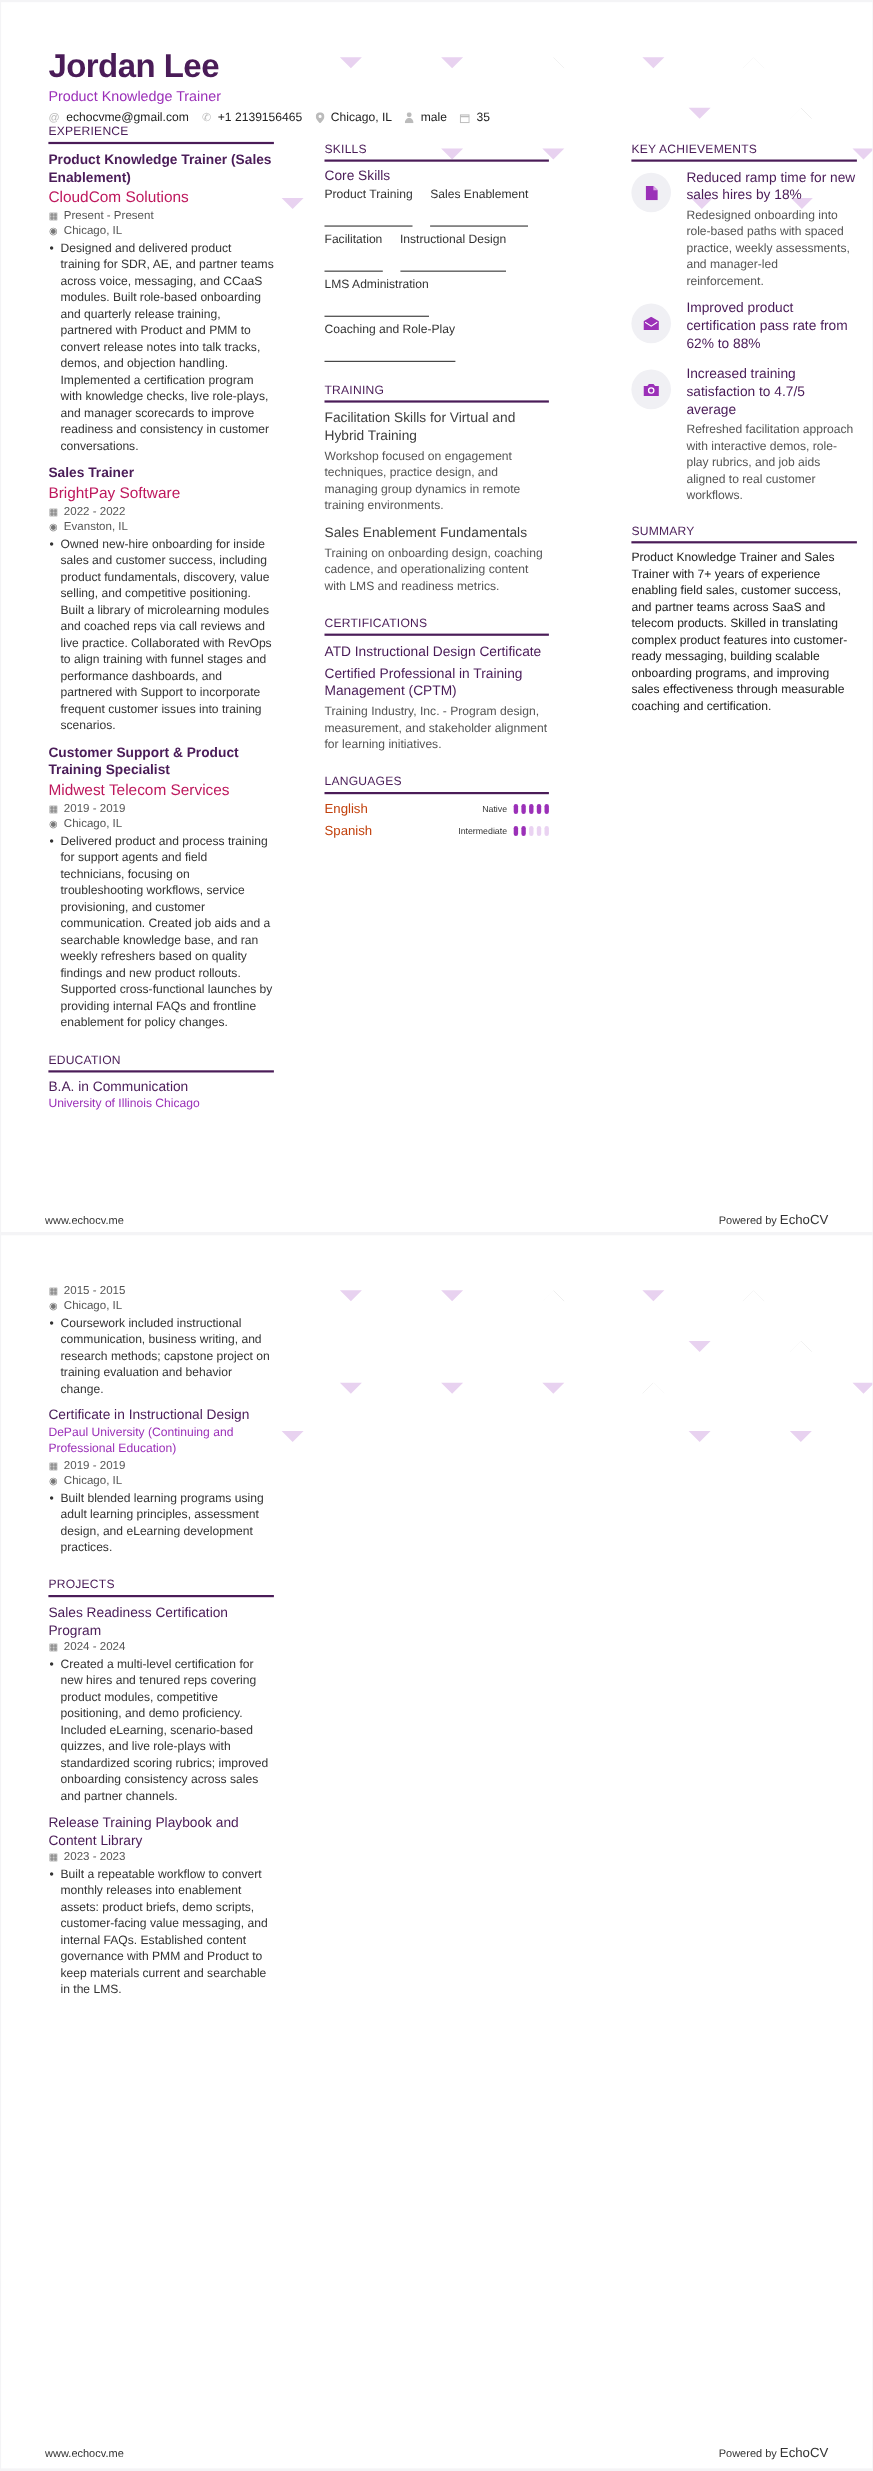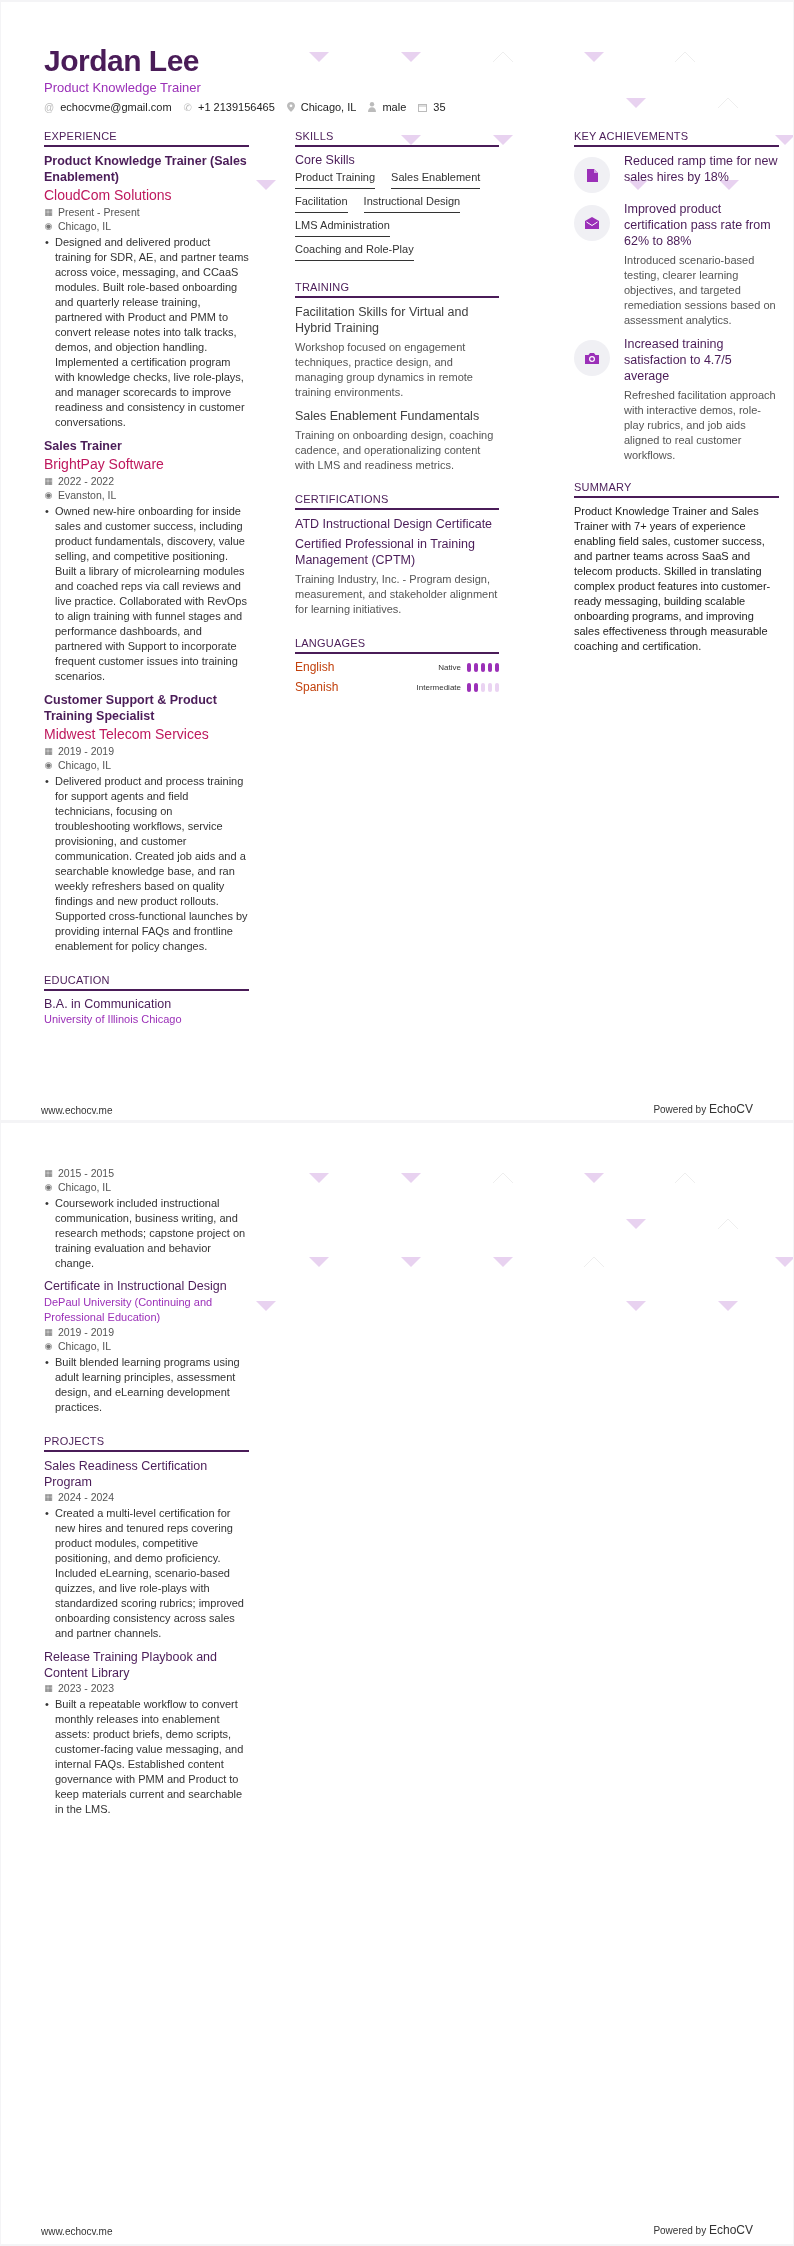--- a/index.html
+++ b/index.html
@@ -22,21 +22,21 @@
   .sec-h { font-size: 11px; color: #4a1c58; text-transform: uppercase; padding-bottom: 3px; border-bottom: 2px solid #4a1c58; margin-bottom: 6px; letter-spacing: 0.2px; }
   .job-t { font-size: 12.5px; font-weight: bold; color: #4a1c58; line-height: 16px; }
   .org { font-size: 14px; color: #be185d; margin: 2px 0 2px; }
   .meta { font-size: 10.5px; color: #555; line-height: 14px; display: flex; align-items: center; gap: 5px; }
   .meta .mi { color: #777; font-size: 9px; width: 9px; text-align: center; }
   .bul { font-size: 11px; color: #333; line-height: 15px; padding-left: 11px; position: relative; margin-top: 2px; }
   .bul::before { content: "•"; position: absolute; left: 1px; top: 0; }
   .entry { margin-bottom: 8px; }
   .skill-h { font-size: 12.5px; color: #4a1c58; margin-bottom: 4px; }
   .chips { display: flex; flex-wrap: wrap; column-gap: 16px; row-gap: 6px; }
-  .chip { font-size: 11px; color: #333; padding-bottom: 5px; border-bottom: 1px solid #333; }
+  .chip { font-size: 11px; color: #333; padding-bottom: 22px; border-bottom: 1px solid #333; }
   .tr-t { font-size: 12.5px; color: #404040; line-height: 16px; margin-bottom: 4px; }
   .tr-d { font-size: 11px; color: #555; line-height: 15px; margin-bottom: 8px; }
   .cert-t { font-size: 12.5px; color: #4a1c58; line-height: 16px; margin-bottom: 4px; }
   .lang { display: flex; justify-content: space-between; align-items: center; margin-bottom: 6px; }
   .lang-n { font-size: 12px; color: #c2410c; }
   .lang-r { display: flex; align-items: center; gap: 6px; }
   .lang-l { font-size: 8px; color: #333; }
   .dots { display: flex; gap: 3px; }
   .dot { width: 4px; height: 9px; border-radius: 2px; background: #9b30b8; }
   .dot.off { background: #ead3f2; }
@@ -98,21 +98,21 @@
       <span class="contact">
         <svg width="9" height="9" viewBox="0 0 9 9">
             <rect x="0.5" y="1.5" width="8" height="7" fill="none" stroke="#bbb"></rect>
             <line x1="0.5" y1="3" x2="8.5" y2="3" stroke="#bbb"></line>
           </svg>
         <span>35</span>
       </span>
     </div>
   </div>
 
-  <div class="col" style="left:43px;top:128px;width:205px">
+  <div class="col" style="left:43px;top:112px;width:205px">
     <div class="sec-h">EXPERIENCE</div>
 
     <div class="entry">
       <div class="job-t">Product Knowledge Trainer (Sales Enablement)</div>
       <div class="org">CloudCom Solutions</div>
       <div class="meta">
           <span class="mi">▦</span>
           <span>Present - Present</span>
         </div>
       <div class="meta">
@@ -216,33 +216,33 @@
 
     <div class="ach">
       <div class="ach-ic">
         <svg width="11" height="13" viewBox="0 0 11 13">
             <path d="M0 0h7l4 4v9H0z" fill="#9b30b8"></path>
             <path d="M7 0v4h4" fill="#d9a8e6"></path>
           </svg>
       </div>
       <div>
         <div class="ach-t">Reduced ramp time for new sales hires by 18%</div>
+        <div class="ach-d">Redesigned onboarding into role-based paths with spaced practice, weekly assessments, and manager-led reinforcement.</div>
       </div>
     </div>
 
     <div class="ach">
       <div class="ach-ic">
         <svg width="14" height="12" viewBox="0 0 14 12">
             <path d="M0 4L7 0l7 4v8H0z" fill="#9b30b8"></path>
             <path d="M1.5 5l5.5 3.5L12.5 5" stroke="#fff" stroke-width="1" fill="none"></path>
           </svg>
       </div>
       <div>
         <div class="ach-t">Improved product certification pass rate from 62% to 88%</div>
-        <div class="ach-d">Introduced scenario-based testing, clearer learning objectives, and targeted remediation sessions based on assessment analytics.</div>
       </div>
     </div>
 
     <div class="ach">
       <div class="ach-ic">
         <svg width="14" height="11" viewBox="0 0 14 11">
             <path d="M0 2h3.5L5 0h4l1.5 2H14v9H0z" fill="#9b30b8"></path>
             <circle cx="7" cy="6" r="2.4" fill="none" stroke="#fff" stroke-width="1.2"></circle>
           </svg>
       </div>

